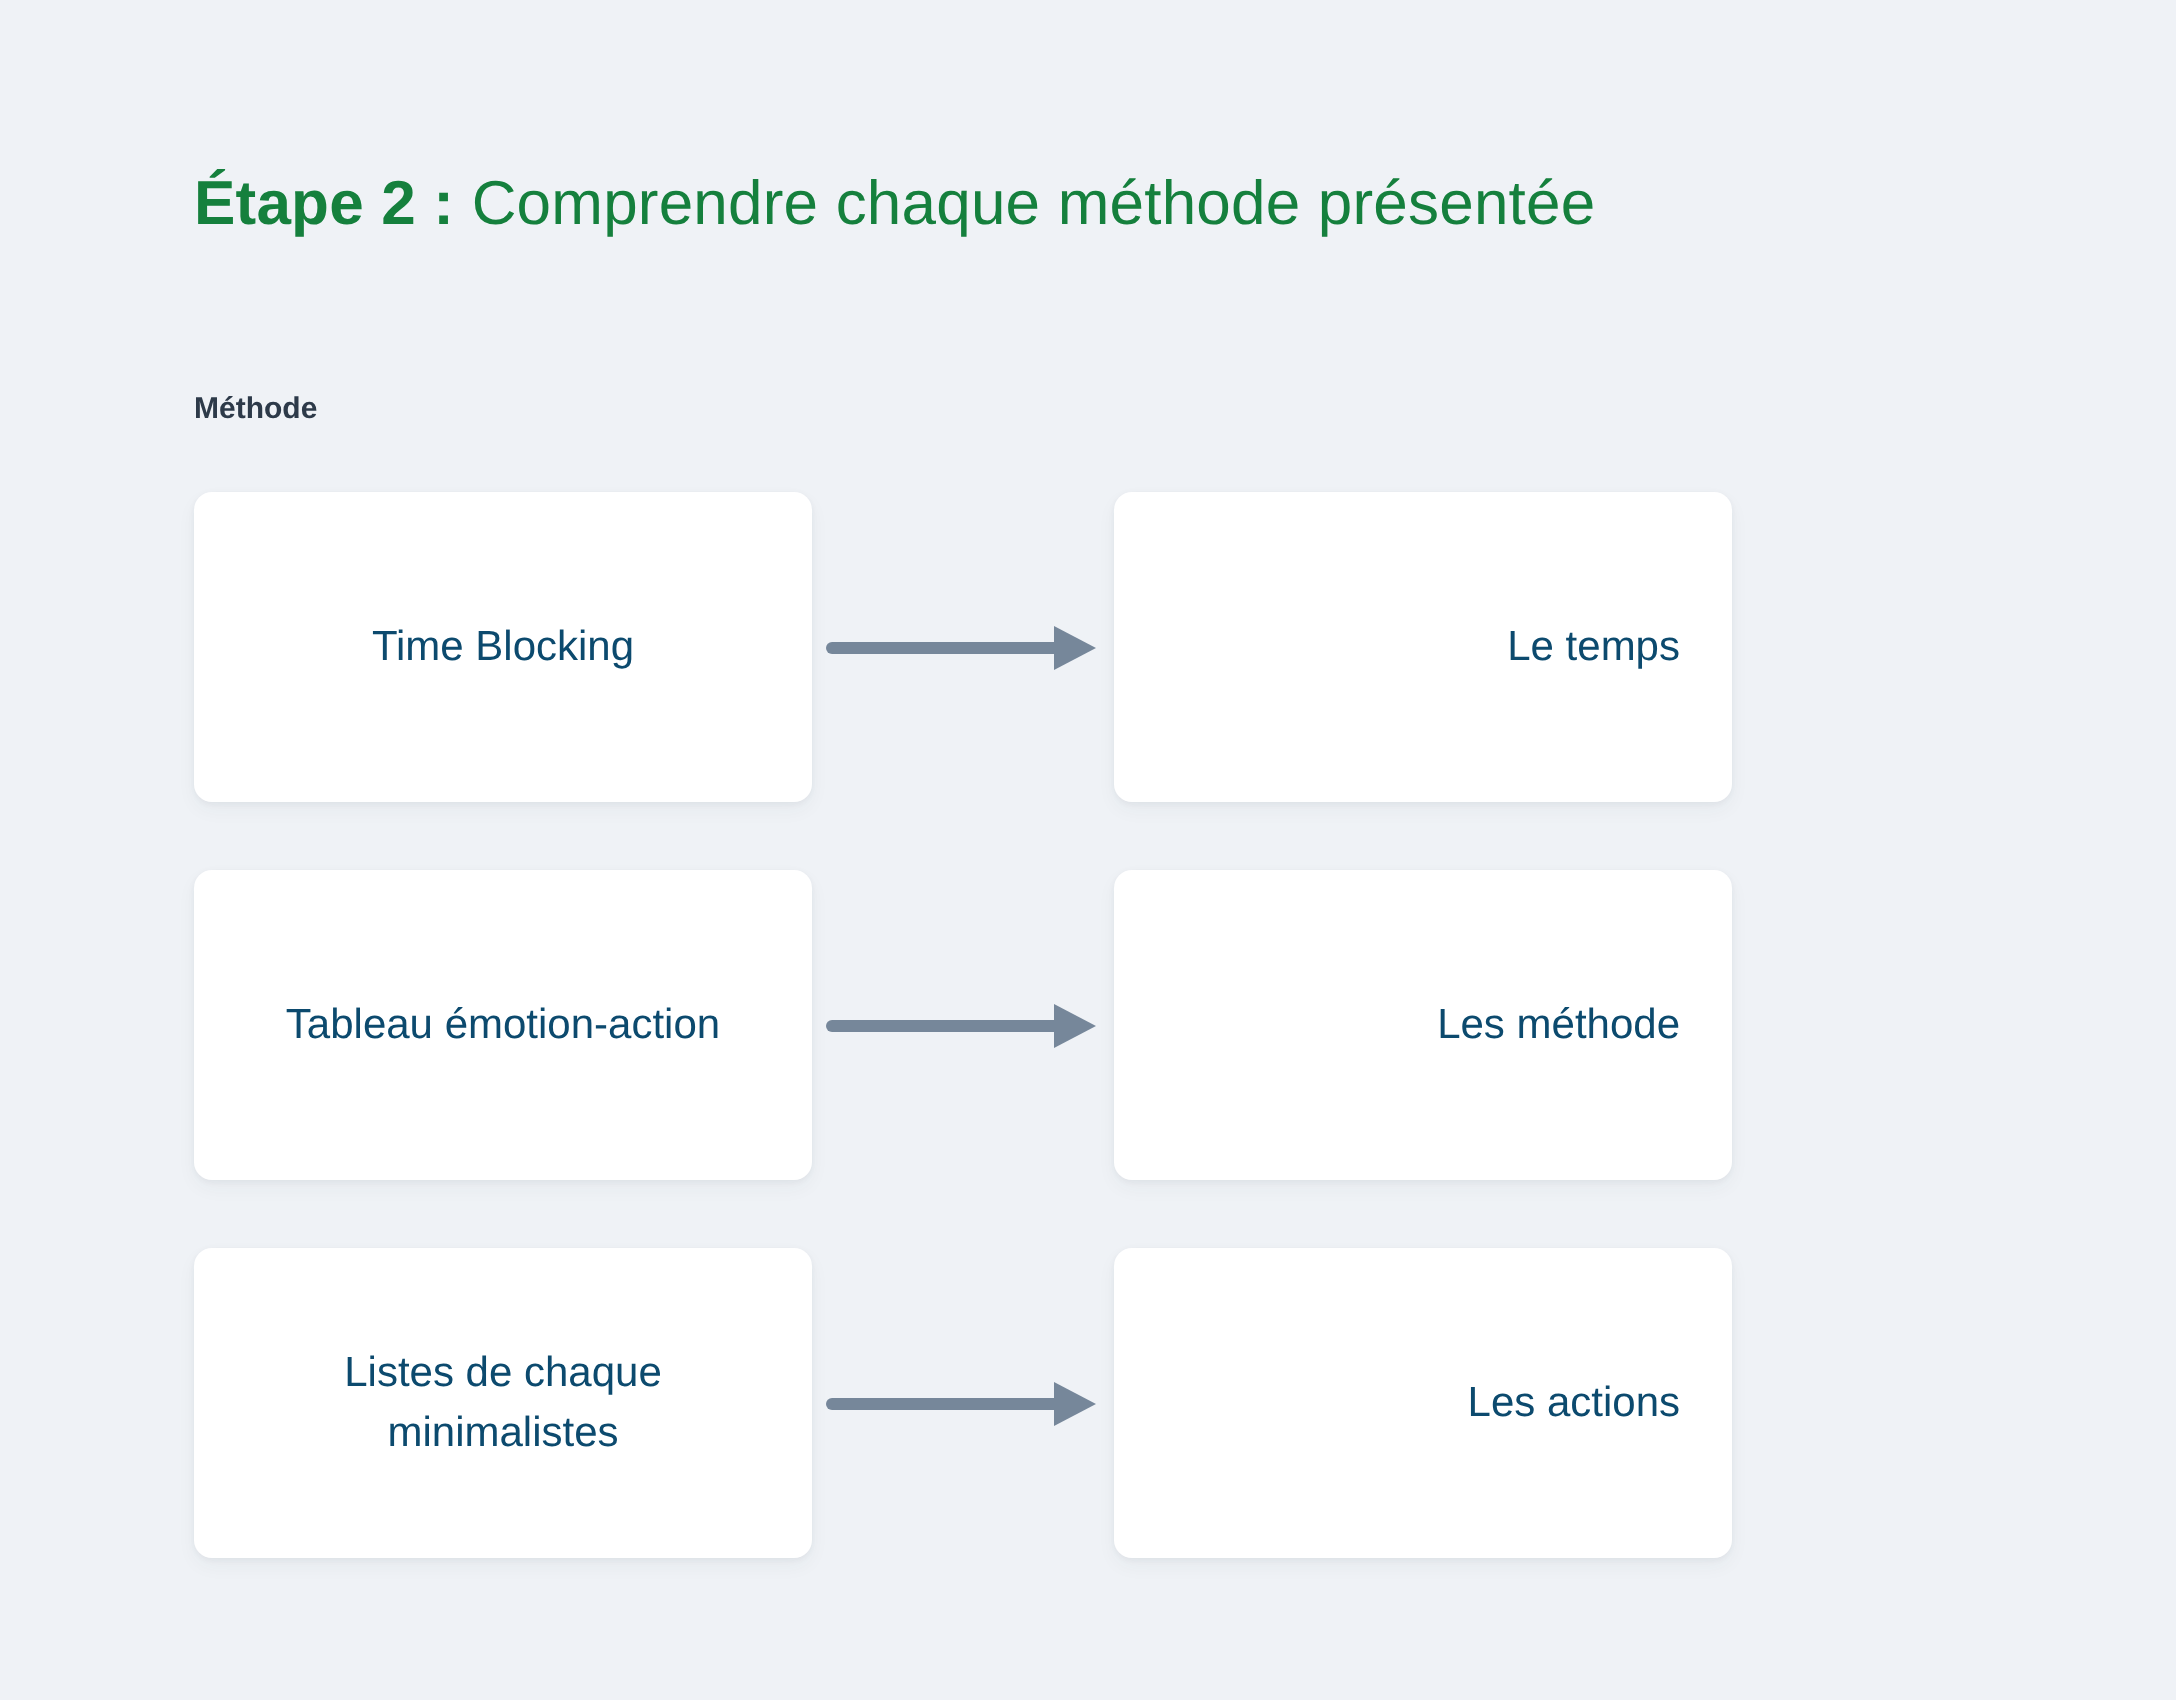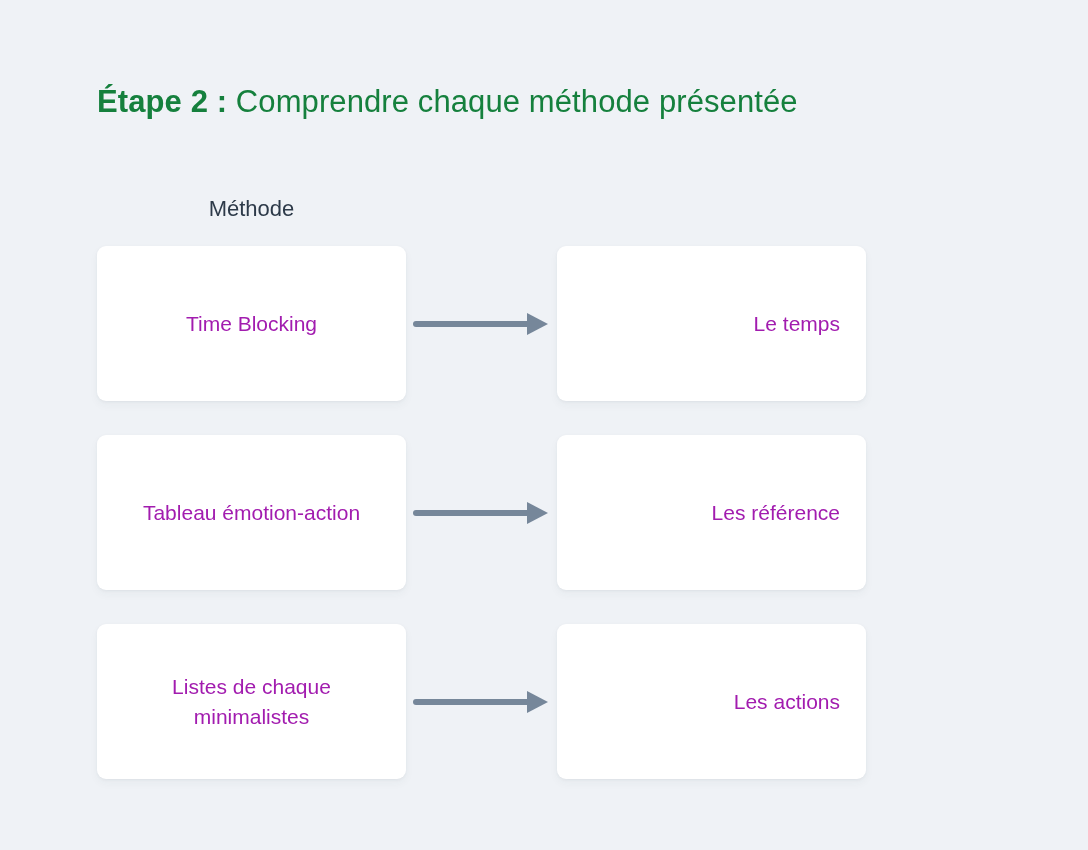--- a/index.html
+++ b/index.html
@@ -44,24 +44,23 @@
   .diagram {
     position: absolute;
     left: 0;
     top: 0;
     width: 1088px;
     height: 850px;
   }
 
   .col-header {
     position: absolute;
-    font-size: 22px;
-    font-weight: 400;
+    font-size: 15px;
+    font-weight: 700;
     color: #2d3a49;
-    text-align: center;
     line-height: 1.2;
   }
   .col-header.left-head {
     left: 97px;
     top: 196px;
     width: 309px;
   }
   .col-header.right-head {
     left: 557px;
     top: 196px;
@@ -80,21 +79,21 @@
     display: flex;
     align-items: center;
     justify-content: center;
     box-sizing: border-box;
     padding: 10px 26px;
   }
   .card-label {
     font-size: 21px;
     font-weight: 400;
     line-height: 1.42;
-    color: #a21caf;
+    color: #0c4a6e;
     text-align: center;
   }
 
   .col-left  { left: 97px; }
   .col-right { left: 557px; justify-content: flex-end; }
 
   .row-1 { top: 246px; }
   .row-2 { top: 435px; }
   .row-3 { top: 624px; }
 
@@ -136,21 +135,21 @@
     </div>
 
     <div class="card col-left row-2">
       <span class="card-label">Tableau émotion-action</span>
     </div>
     <svg class="arrow arrow-2" viewBox="0 0 139 26">
       <rect x="1" y="10" width="118" height="6" rx="3" fill="#76879a"></rect>
       <path d="M115 2 L136 13 L115 24 Z" fill="#76879a"></path>
     </svg>
     <div class="card col-right row-2">
-      <span class="card-label">Les référence</span>
+      <span class="card-label">Les méthode</span>
     </div>
 
     <div class="card col-left row-3">
       <span class="card-label">Listes de chaque minimalistes</span>
     </div>
     <svg class="arrow arrow-3" viewBox="0 0 139 26">
       <rect x="1" y="10" width="118" height="6" rx="3" fill="#76879a"></rect>
       <path d="M115 2 L136 13 L115 24 Z" fill="#76879a"></path>
     </svg>
     <div class="card col-right row-3">

